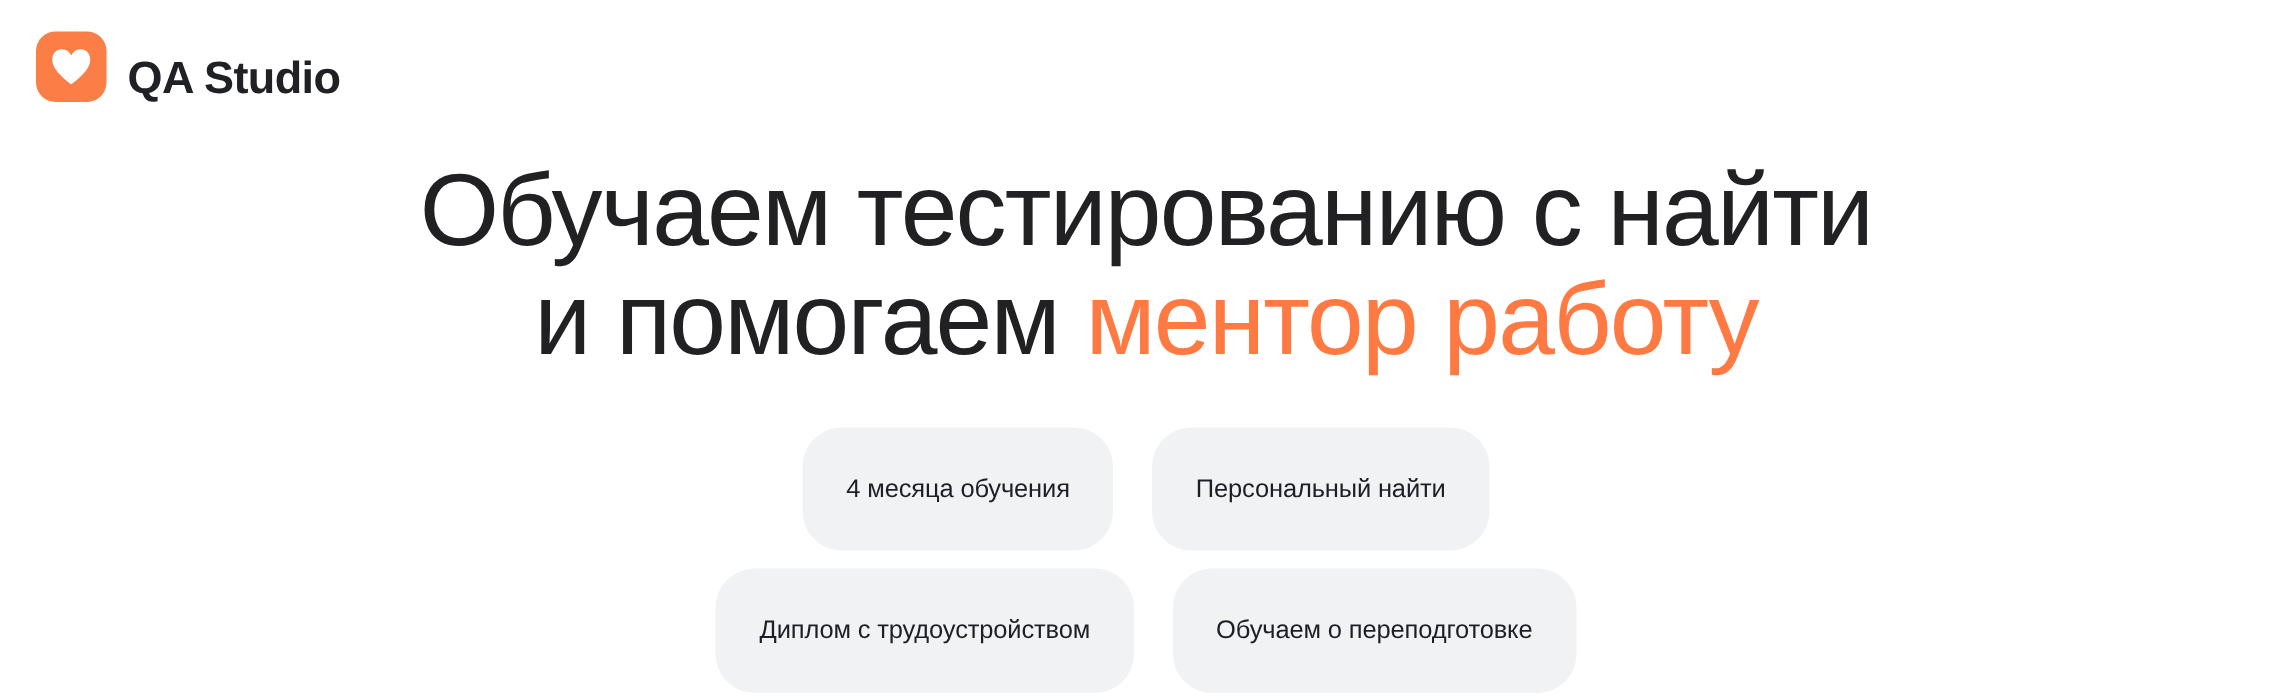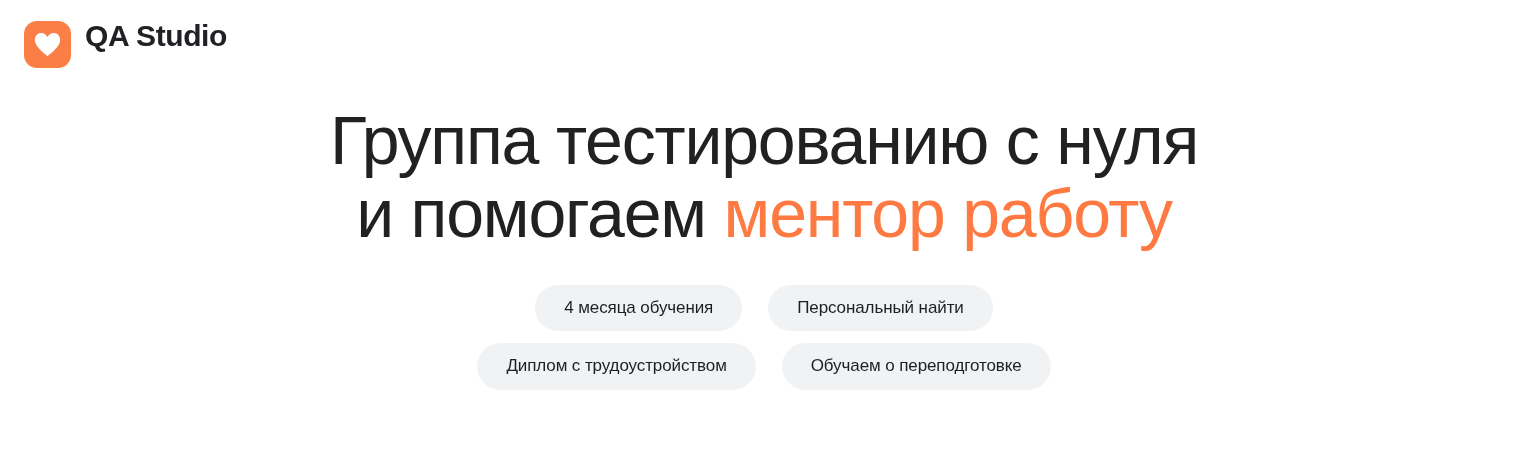--- a/index.html
+++ b/index.html
@@ -24,21 +24,21 @@
     left: 0;
     width: 1528px;
     height: 88px;
     display: flex;
     align-items: center;
     padding-left: 24px;
     box-sizing: border-box;
   }
   .brand {
     display: flex;
-    align-items: flex-start;
+    align-items: flex-end;
     gap: 14px;
     text-decoration: none;
   }
   .brand-mark {
     width: 47px;
     height: 47px;
     border-radius: 13px;
     background: var(--brand, #FA7E46);
     display: flex;
     align-items: center;
@@ -88,21 +88,21 @@
   }
   .chip-row {
     display: flex;
     justify-content: center;
     gap: 26px;
   }
   .chip {
     background: #f1f2f4;
     border: none;
     border-radius: 26px;
-    padding: 13px 29px;
+    padding: 31px 29px;
     font-family: inherit;
     font-size: 17px;
     font-weight: normal;
     line-height: 1.2;
     color: #1d1f26;
     letter-spacing: -0.1px;
     white-space: nowrap;
     cursor: default;
   }
 </style>
@@ -115,21 +115,21 @@
       <svg width="27" height="25" viewBox="0 0 27 25" aria-hidden="true">
         <path d="M13.5 24.2 C13.5 24.2 3.2 16.9 1.3 10.6 C-0.3 5.3 2.6 1.1 6.9 0.9 C10.1 0.75 12.3 2.7 13.5 5.0 C14.7 2.7 16.9 0.75 20.1 0.9 C24.4 1.1 27.3 5.3 25.7 10.6 C23.8 16.9 13.5 24.2 13.5 24.2 Z" fill="#ffffff"></path>
       </svg>
     </span>
     <span class="brand-name">QA Studio</span>
   </a>
 </header>
 
 <section class="hero">
   <h1 class="hero-title">
-    <span class="line">Группа тестированию с нуля</span>
+    <span class="line">Обучаем тестированию с найти</span>
     <br>
     <span class="line"><span>и помогаем </span><span class="accent">ментор работу</span></span>
   </h1>
 
   <div class="chips">
     <div class="chip-row">
       <button class="chip">4 месяца обучения</button>
       <button class="chip">Персональный найти</button>
     </div>
     <div class="chip-row">

